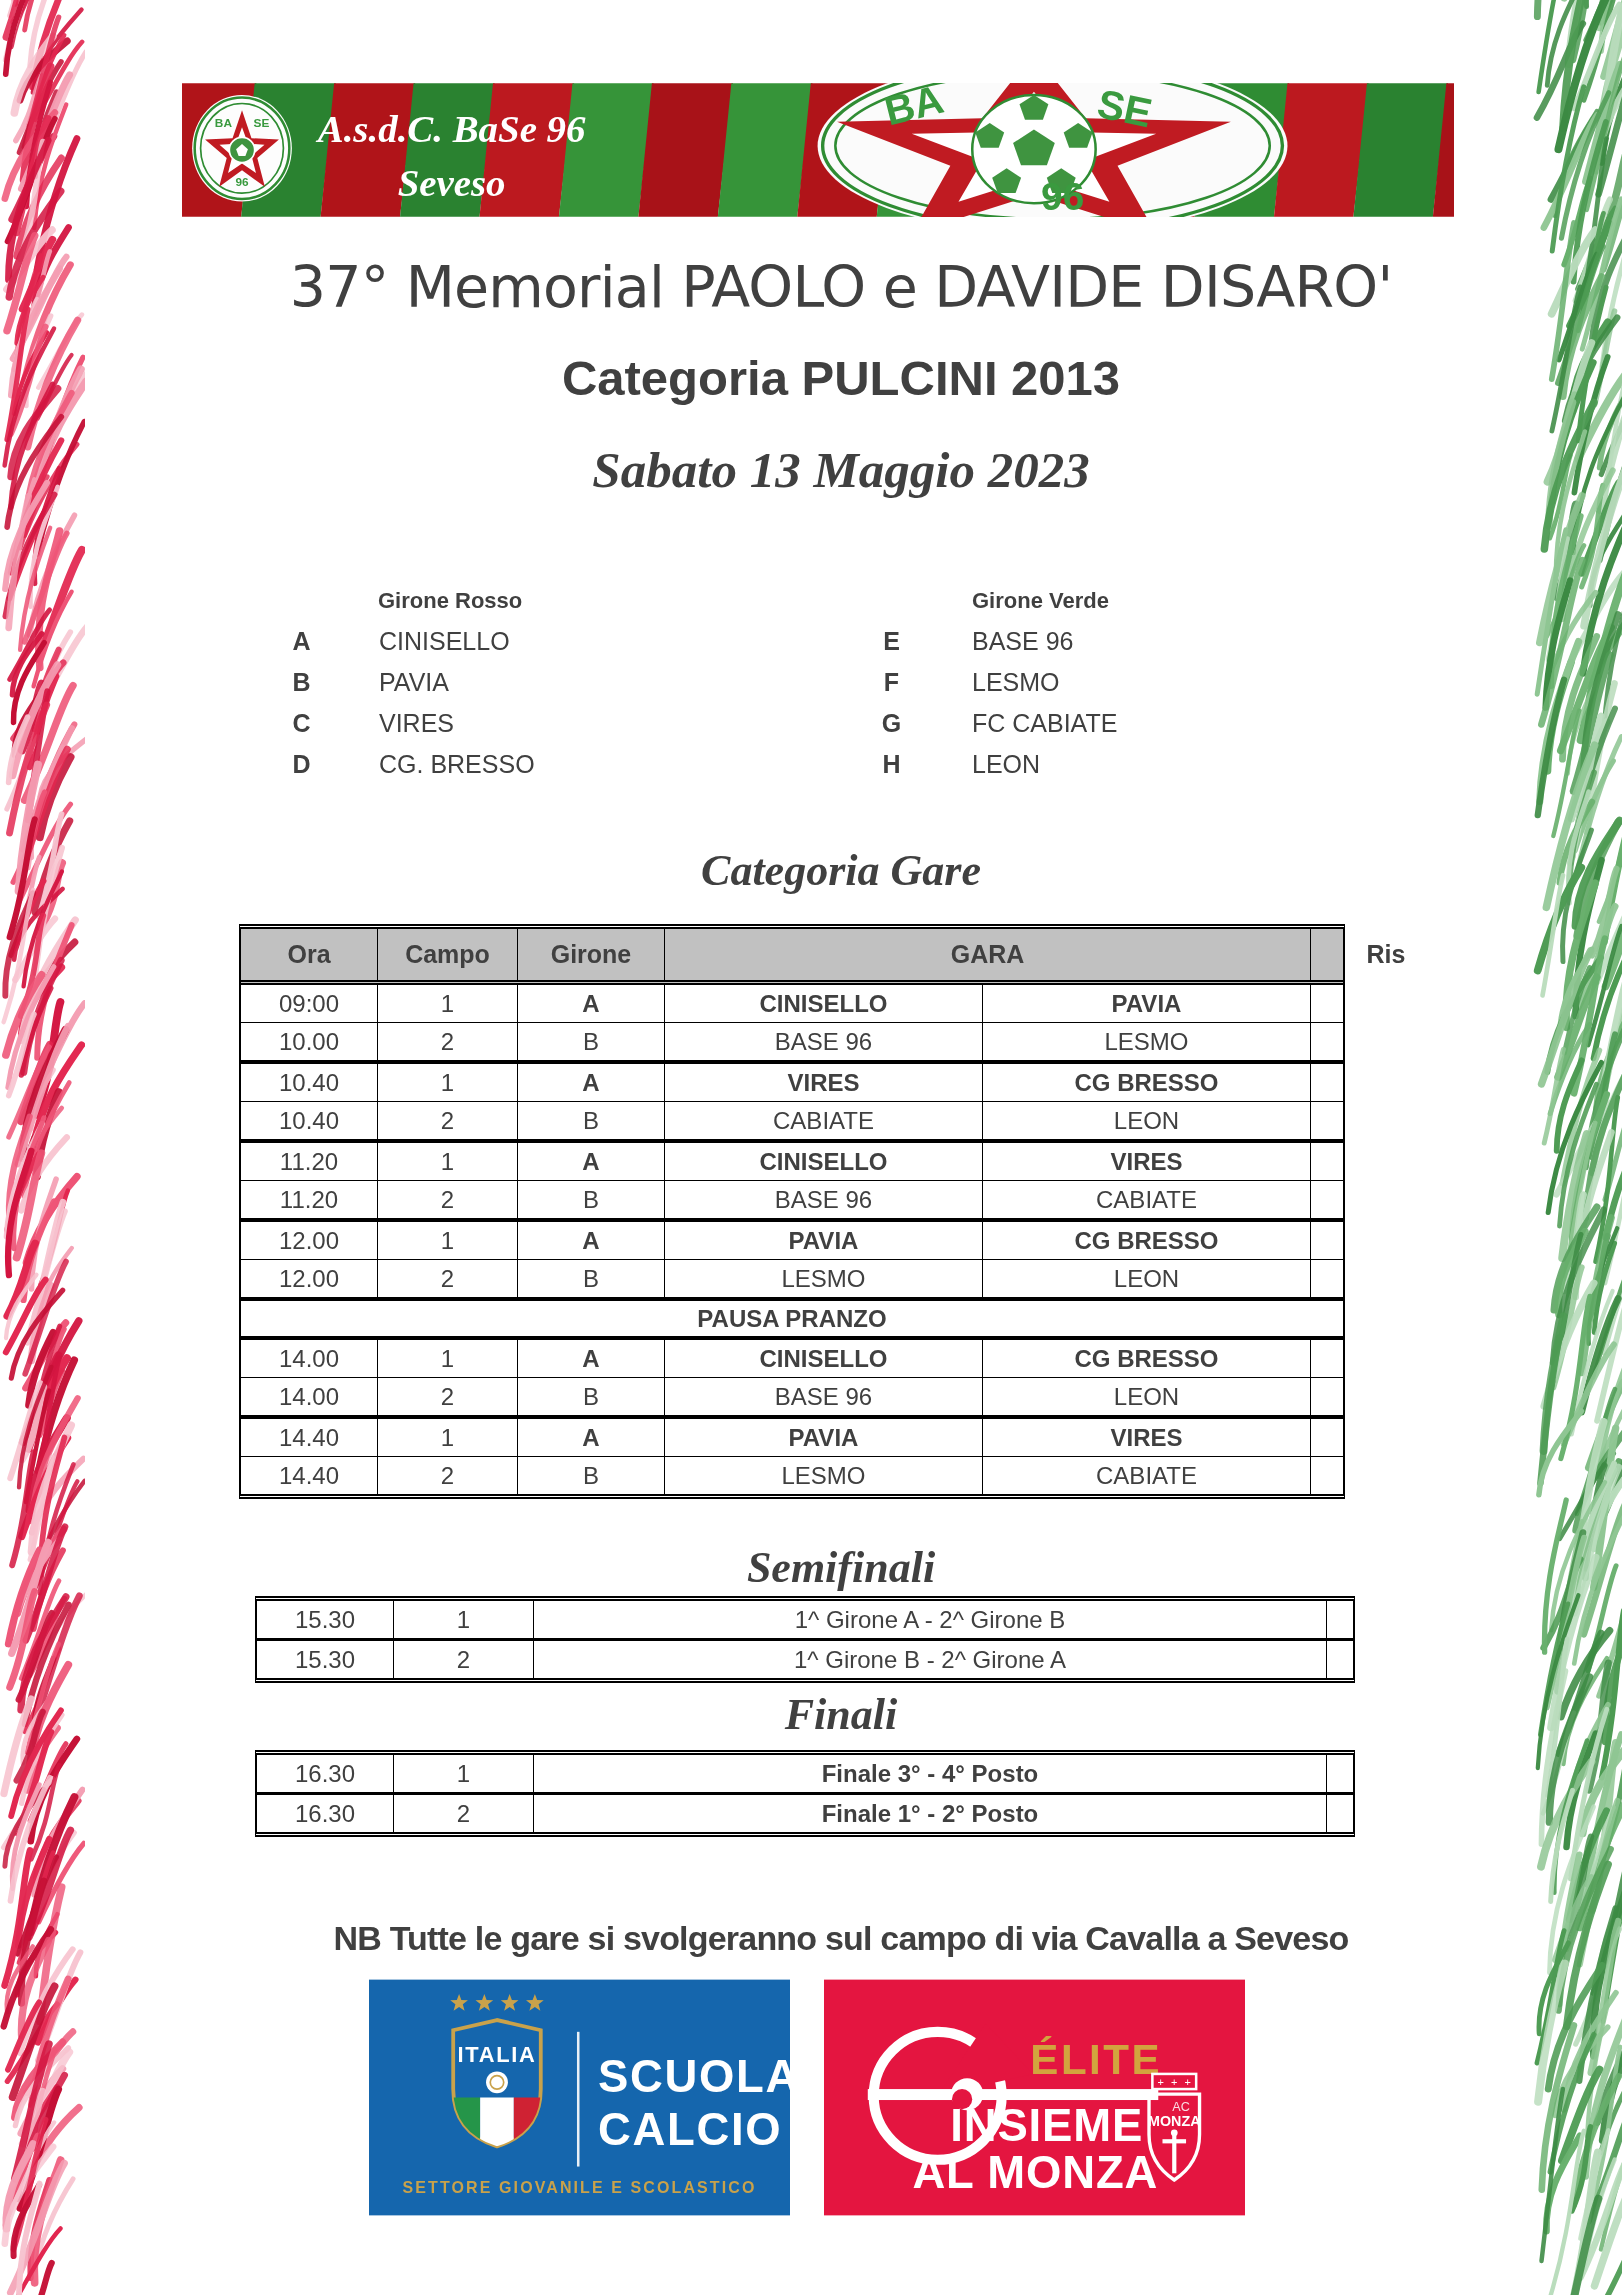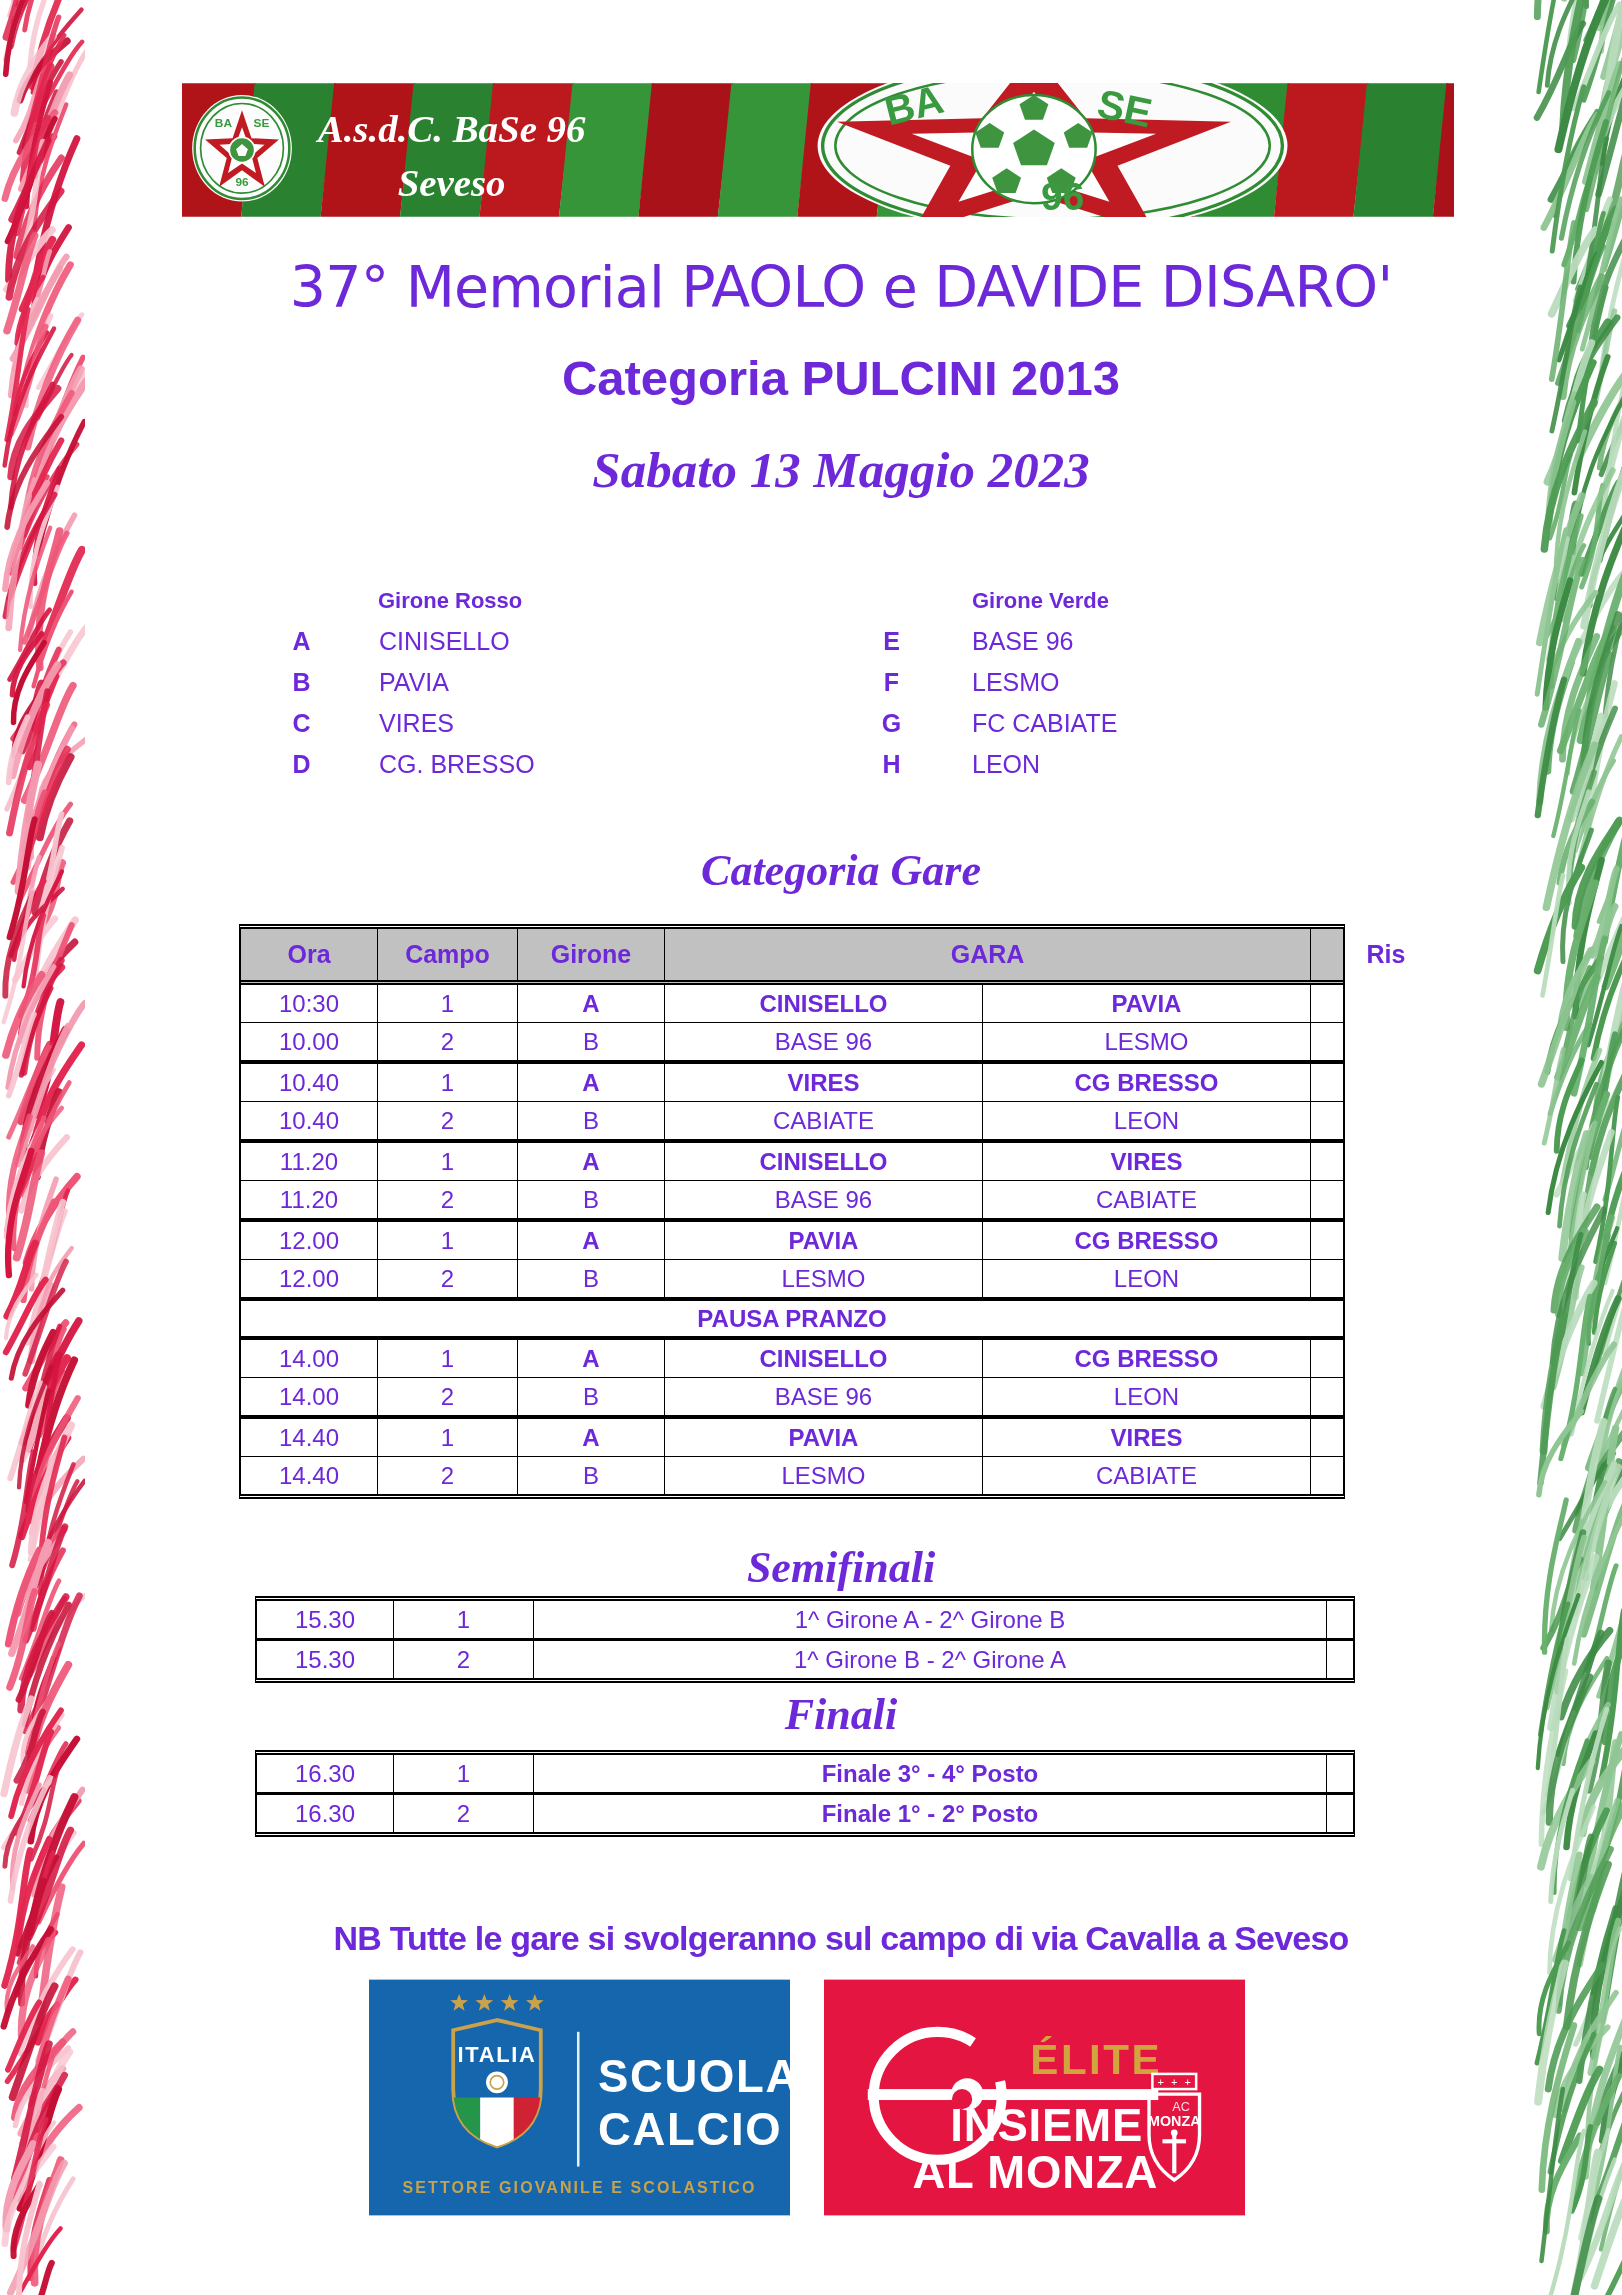--- a/index.html
+++ b/index.html
@@ -1,17 +1,17 @@
 <!DOCTYPE html>
 <html style="font-size:13.5px"><head>
 <meta charset="utf-8">
 <style>
   html,body{margin:0;padding:0;background:#fff;}
   #page{position:relative;width:1623px;height:2295px;background:#ffffff;overflow:hidden;
-        font-family:"Liberation Sans",sans-serif;color:#6d28d9;}
+        font-family:"Liberation Sans",sans-serif;color:#404040;}
   svg{display:block;}
   .abs{position:absolute;}
   .centered{position:absolute;left:203px;width:1276px;text-align:center;}
 
   
   .main-title{top:254px;font-family:"DejaVu Sans",sans-serif;font-size:57px;letter-spacing:-0.8px;}
   .category-title{top:350px;font-size:49px;font-weight:bold;letter-spacing:0px;}
   .date-title{top:441px;font-family:"Liberation Serif",serif;font-style:italic;font-weight:bold;font-size:51px;}
   .section-heading{font-family:"Liberation Serif",serif;font-style:italic;font-weight:bold;font-size:44px;}
   .h-calendario{top:845px;}
@@ -727,21 +727,21 @@
     <div class="thead">
       <div class="th">Ora</div>
       <div class="th">Campo</div>
       <div class="th">Girone</div>
       <div class="th">GARA</div>
       <div class="th">Ris</div>
     </div>
     <div class="tbody">
 
         <div class="trow bold">
-          <div class="td ora">10:30</div>
+          <div class="td ora">09:00</div>
           <div class="td campo">1</div>
           <div class="td girone">A</div>
           <div class="td home">CINISELLO</div>
           <div class="td away">PAVIA</div>
           <div class="td ris"></div>
         </div>
 
         <div class="trow">
           <div class="td ora">10.00</div>
           <div class="td campo">2</div>

